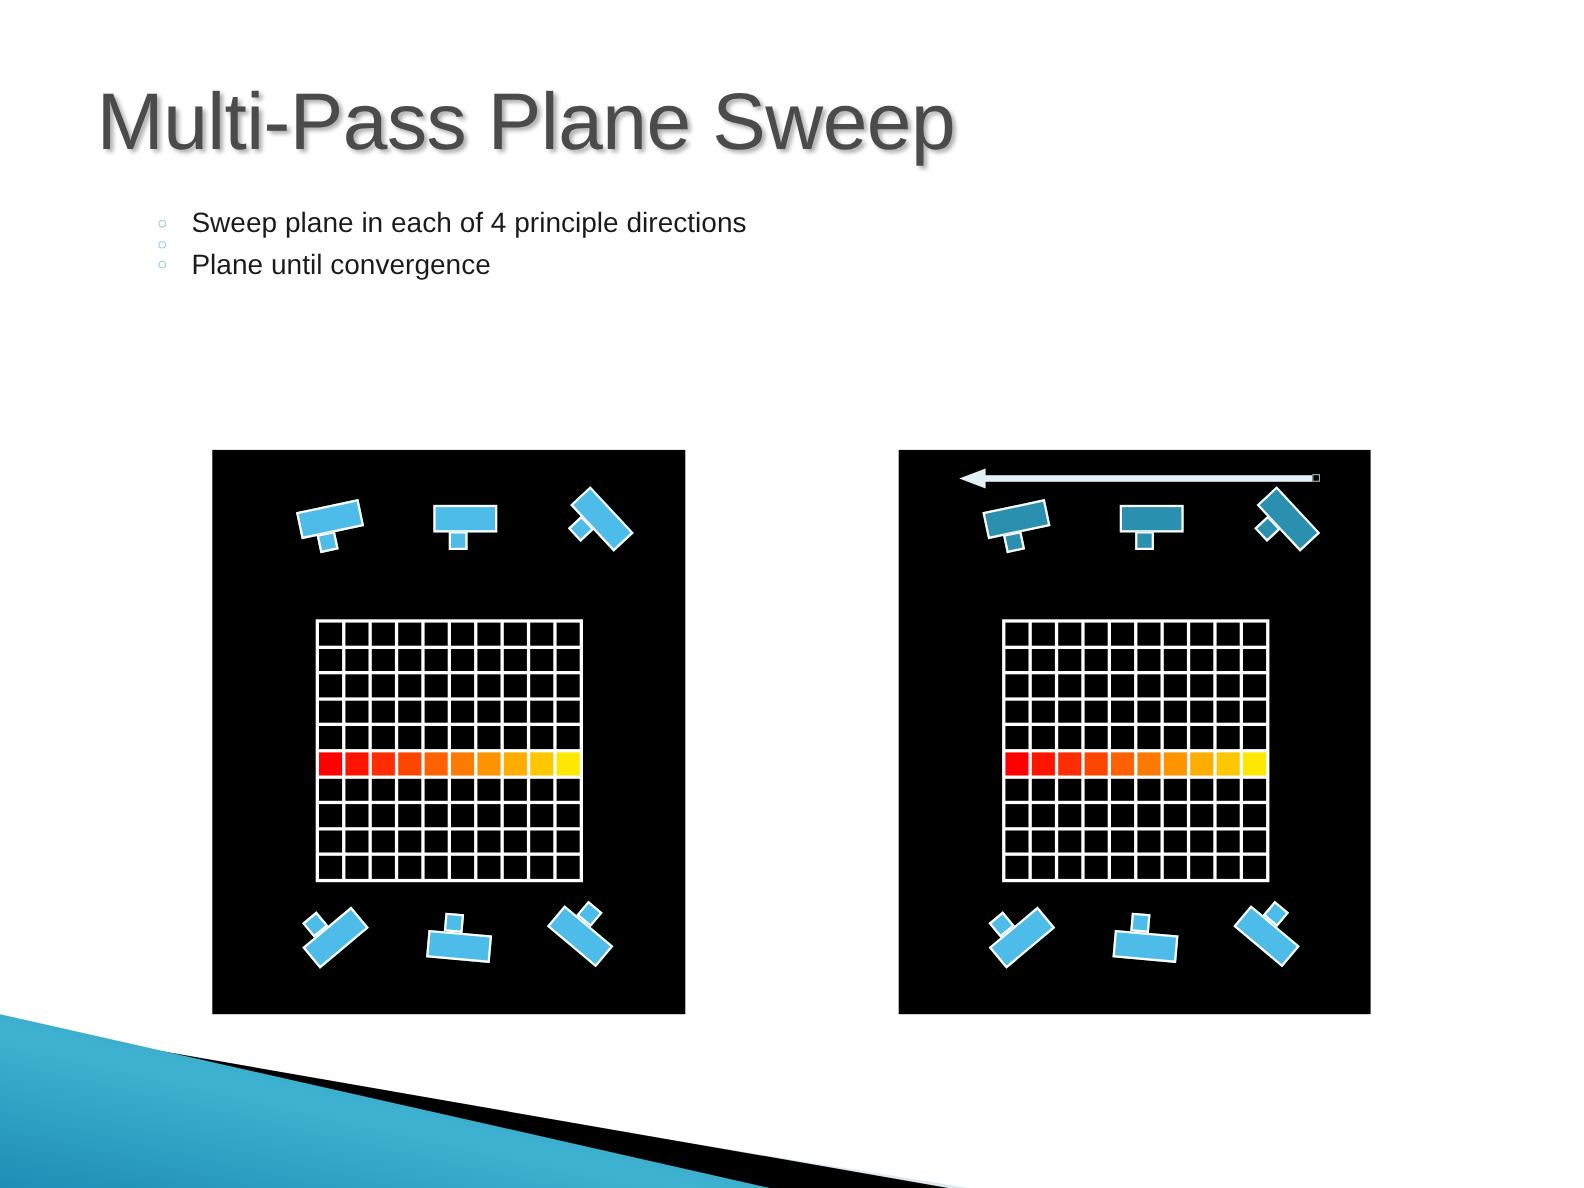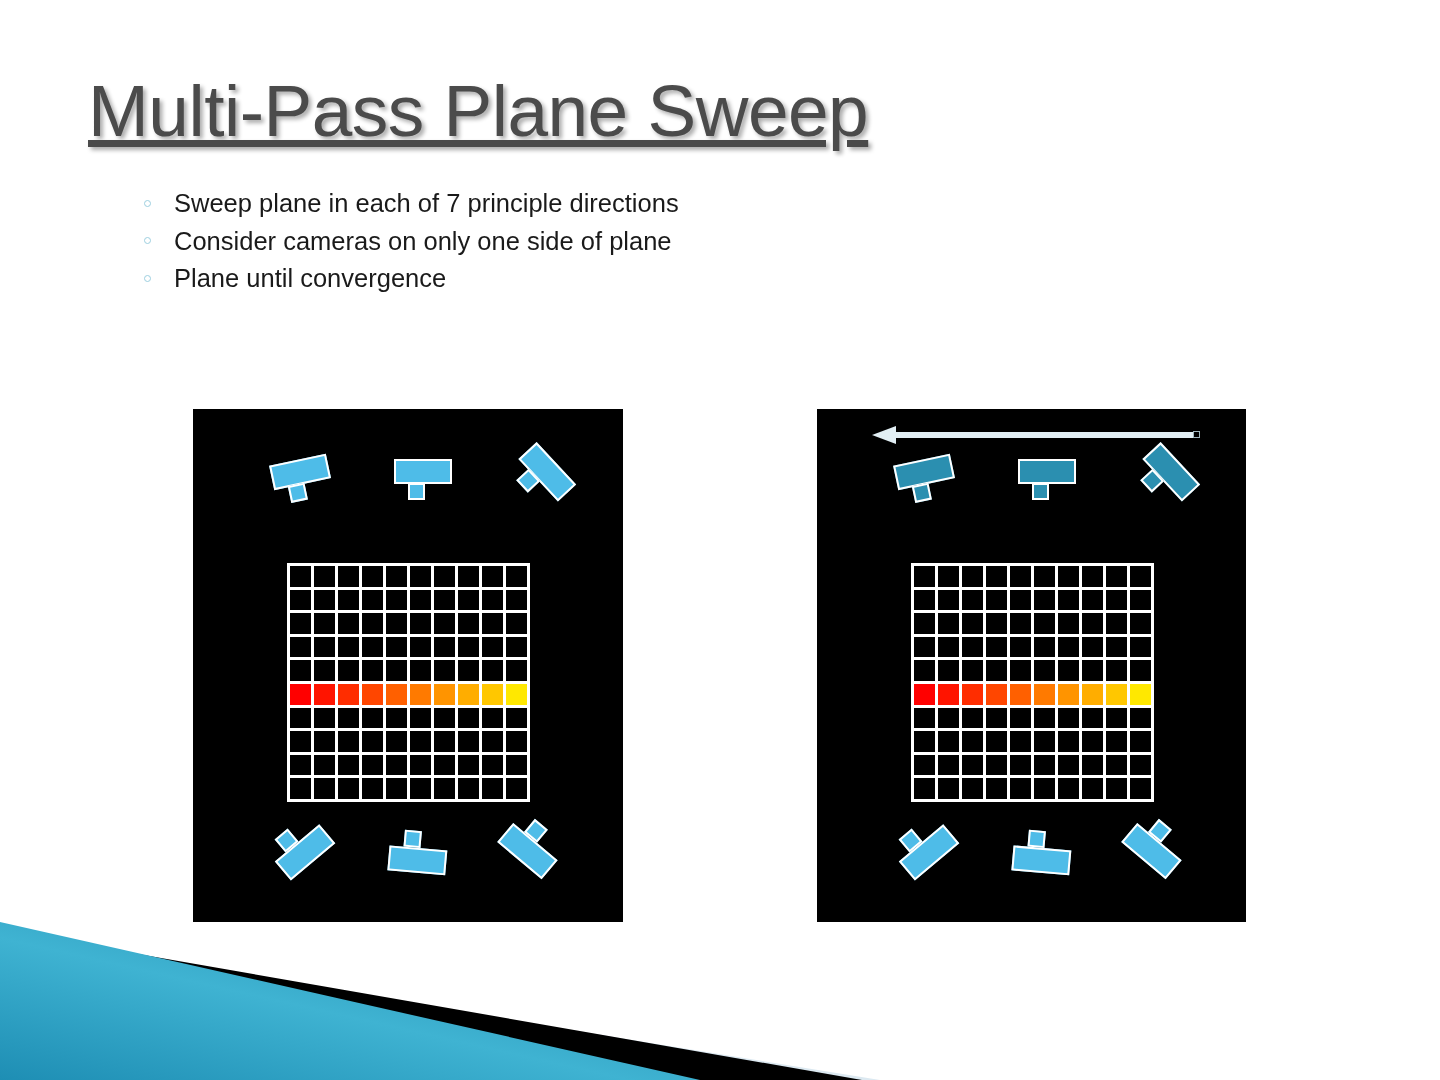--- a/index.html
+++ b/index.html
@@ -21,21 +21,20 @@
     position: absolute;
     left: 88px;
     top: 74px;
     font-size: 73px;
     font-weight: normal;
     letter-spacing: -0.5px;
     color: #4b4b4b;
     text-shadow: 3px 3px 4px rgba(0,0,0,0.33);
     white-space: nowrap;
     line-height: 1;
-    text-decoration: underline;
   }
 
   
   #bullet-list {
     position: absolute;
     left: 140px;
     top: 185px;
     list-style: none;
     margin: 0;
     padding: 0;
@@ -141,25 +140,24 @@
   .camera.flip .lens { top: 0; }
 </style>
 </head>
 <body>
 
 <div id="slide-title">Multi-Pass Plane Sweep</div>
 
 <ul id="bullet-list">
   <li>
     <span class="bullet-marker"></span>
-    <span>Sweep plane in each of 7 principle directions</span>
+    <span>Sweep plane in each of 4 principle directions</span>
   </li>
   <li>
     <span class="bullet-marker"></span>
-    <span>Consider cameras on only one side of plane</span>
   </li>
   <li>
     <span class="bullet-marker"></span>
     <span>Plane until convergence</span>
   </li>
 </ul>
 
 <div class="panel" id="panel-left">
     <div class="camera" style="left: 80px; top: 50px; transform: rotate(-12deg); --cam-color: #4EBCE8;">
       <div class="body"></div>

